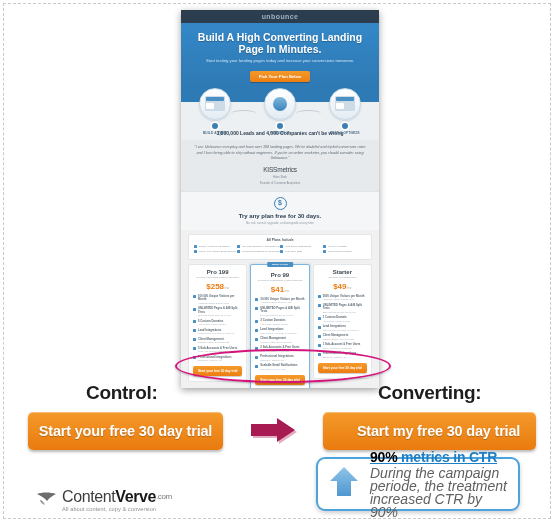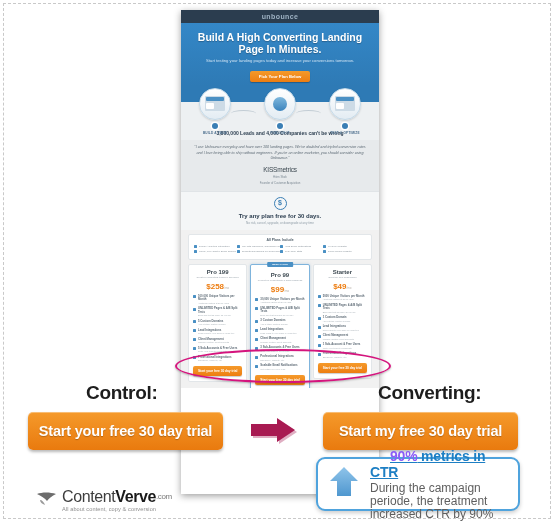--- a/index.html
+++ b/index.html
@@ -9,21 +9,21 @@
     background:#ffffff;
     font-family:"Liberation Sans", sans-serif;
   }
   .frame{
     position:absolute;left:3px;top:3px;width:548px;height:516px;
     border:1px dashed #c9c9c9;box-sizing:border-box;
   }
 
   
   .lp-shadow{
-    position:absolute;left:181px;top:10px;width:198px;height:484px;
+    position:absolute;left:181px;top:10px;width:198px;height:378px;
     background:#ffffff;
     box-shadow:0 2px 7px rgba(0,0,0,.38);
   }
   .lp{
     position:absolute;left:0;top:0;width:198px;height:378px;
     background:#f1f1f1;overflow:hidden;
   }
   
   .lp-topbar{
     height:13px;background:#2b3d4f;position:relative;
@@ -203,42 +203,42 @@
   .cta{
     position:absolute;height:38px;border-radius:5px;
     background:linear-gradient(#f59a2b,#e97a0e);
     box-shadow:0 2px 3px rgba(0,0,0,.28), inset 0 1px 0 rgba(255,255,255,.35);
     display:flex;align-items:center;justify-content:center;
     color:#ffffff;font-size:14.5px;font-weight:bold;
     text-shadow:0 1px 1px rgba(0,0,0,.25);
     letter-spacing:-.2px;
   }
   .cta.control{left:28px;top:412px;width:195px;}
-  .cta.treatment{left:323px;top:412px;width:195px;}
+  .cta.treatment{left:323px;top:412px;width:195px;padding-left:18px;}
 
   .arrow{
     position:absolute;left:249px;top:416px;width:58px;height:30px;
   }
 
   
   .result{
     position:absolute;left:316px;top:457px;width:204px;height:54px;
     background:#ffffff;border:2px solid #4fa3dd;border-radius:9px;
     box-shadow:0 2px 4px rgba(0,0,0,.2);
     display:flex;align-items:center;padding:0 9px;box-sizing:border-box;
   }
   .result-arrow{flex:0 0 auto;margin-right:9px;}
   .result-txt{flex:1;}
   .result-h{
     font-size:14px;font-weight:bold;color:#1d7fc4;
     text-decoration:underline;letter-spacing:-.2px;
   }
-  .result-h .pct{color:#8b5cf6;margin-left:20px;}
+  .result-h .pct{color:#000000;}
   .result-s{
-    font-size:12px;color:#5f5f5f;line-height:13px;margin-top:2px;
+    font-size:14px;color:#5f5f5f;font-style:italic;line-height:13px;margin-top:2px;
   }
 
   
   .logo{
     position:absolute;left:36px;top:488px;display:flex;align-items:flex-end;
   }
   .logo-mark{margin-right:4px;margin-top:3px;}
   .logo-txt{font-size:16px;color:#3d3d3d;letter-spacing:-.4px;line-height:17px;}
   .logo-txt b{color:#1a1a1a;}
   .logo-txt .dotcom{font-size:8px;color:#7a7a7a;vertical-align:top;}
@@ -404,21 +404,21 @@
               </div>
             </div>
         </div>
         <div class="plan-btn">Start your free 30 day trial</div>
       </div>
 
       <div class="plan featured">
         <div class="plan-badge">BEST VALUE</div>
         <div class="plan-name">Pro 99</div>
         <div class="plan-desc">Perfect for consultants &amp; small business</div>
-        <div class="plan-price"><span>$99</span><small>/mo</small></div>
+        <div class="plan-price"><span>$41</span><small>/mo</small></div>
         <div class="plan-feats">
           <div class="pf">
               <div class="pf-i"></div>
               <div class="pf-txt">
                 <div class="pf-t">30,000 Unique Visitors per Month</div>
                 <div class="pf-s">Additional visitors at $0.01 each</div>
               </div>
             </div>
           <div class="pf">
               <div class="pf-i"></div>

